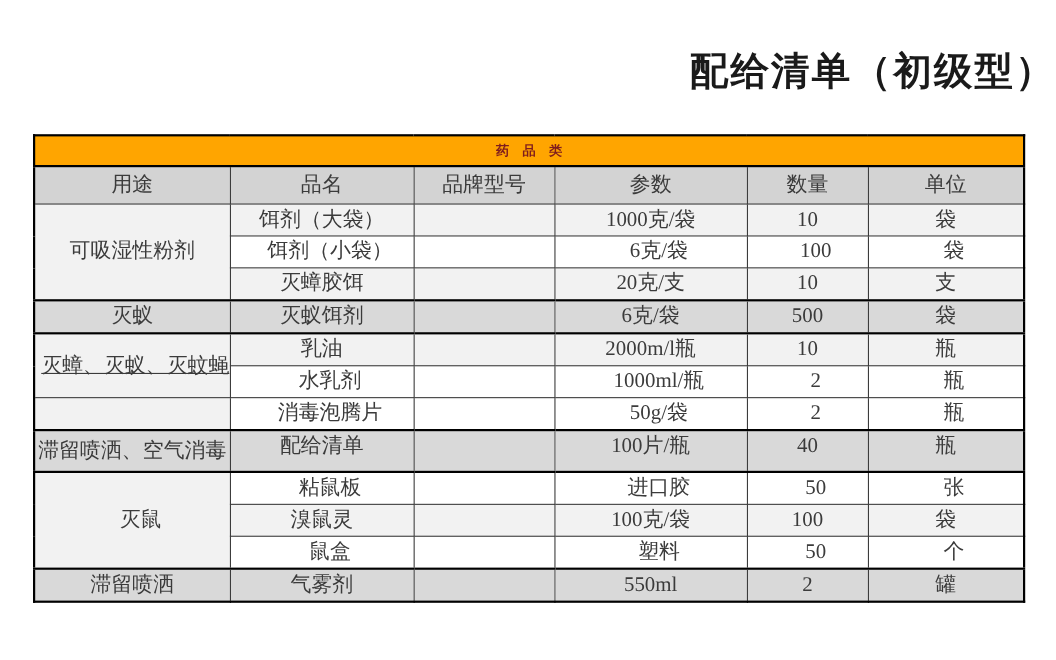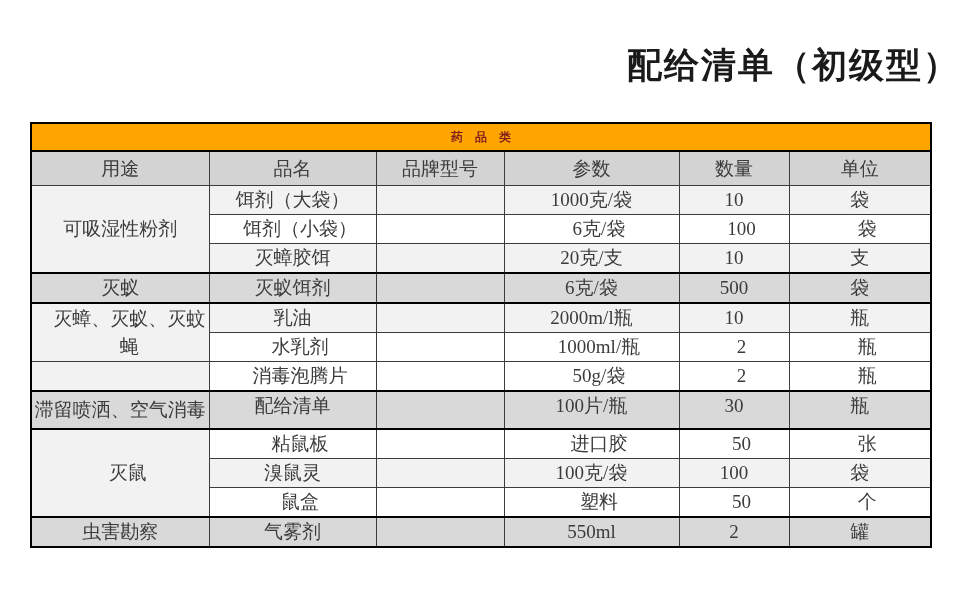--- a/index.html
+++ b/index.html
@@ -63,21 +63,21 @@
     line-height: 33px;
   }
   tr.r { height: 28px; }
   tr.r.tall { height: 38px; }
   tr.bg-l td { background: var(--row-light); }
   tr.bg-w td { background: var(--row-white); padding-left: 15px; }
   tr.bg-m td { background: var(--row-mid); }
   td.cell-usage { background: var(--row-light) !important; vertical-align: middle; white-space: normal; }
   td.cell-usage.u-mid { background: var(--row-mid) !important; }
   tr.gstart td { border-top: 2px solid var(--border-dark); }
-  td.align-left { text-align: center; padding-left: 18px; }
+  td.align-left { text-align: right; padding-left: 4px; text-decoration: underline; }
 </style>
 </head>
 <body>
 
 <h1 class="title">配给清单（初级型）</h1>
 
 <table class="ration-table">
   <colgroup>
     <col style="width:178px">
       <col style="width:167px">
@@ -153,21 +153,21 @@
       <td>50g/袋</td>
       <td>2</td>
       <td>瓶</td>
     </tr>
 
     <tr class="r tall bg-m gstart">
       <td class="cell-usage u-mid">滞留喷洒、空气消毒</td>
       <td>配给清单</td>
       <td></td>
       <td>100片/瓶</td>
-      <td>30</td>
+      <td>40</td>
       <td>瓶</td>
     </tr>
 
     <tr class="r bg-w gstart">
       <td class="cell-usage" rowspan="3">灭鼠</td>
       <td>粘鼠板</td>
       <td></td>
       <td>进口胶</td>
       <td>50</td>
       <td>张</td>
@@ -181,21 +181,21 @@
     </tr>
     <tr class="r bg-w">
       <td>鼠盒</td>
       <td></td>
       <td>塑料</td>
       <td>50</td>
       <td>个</td>
     </tr>
 
     <tr class="r bg-m gstart">
-      <td class="cell-usage u-mid">虫害勘察</td>
+      <td class="cell-usage u-mid">滞留喷洒</td>
       <td>气雾剂</td>
       <td></td>
       <td>550ml</td>
       <td>2</td>
       <td>罐</td>
     </tr>
   </tbody>
 </table>
 
 </body></html>

